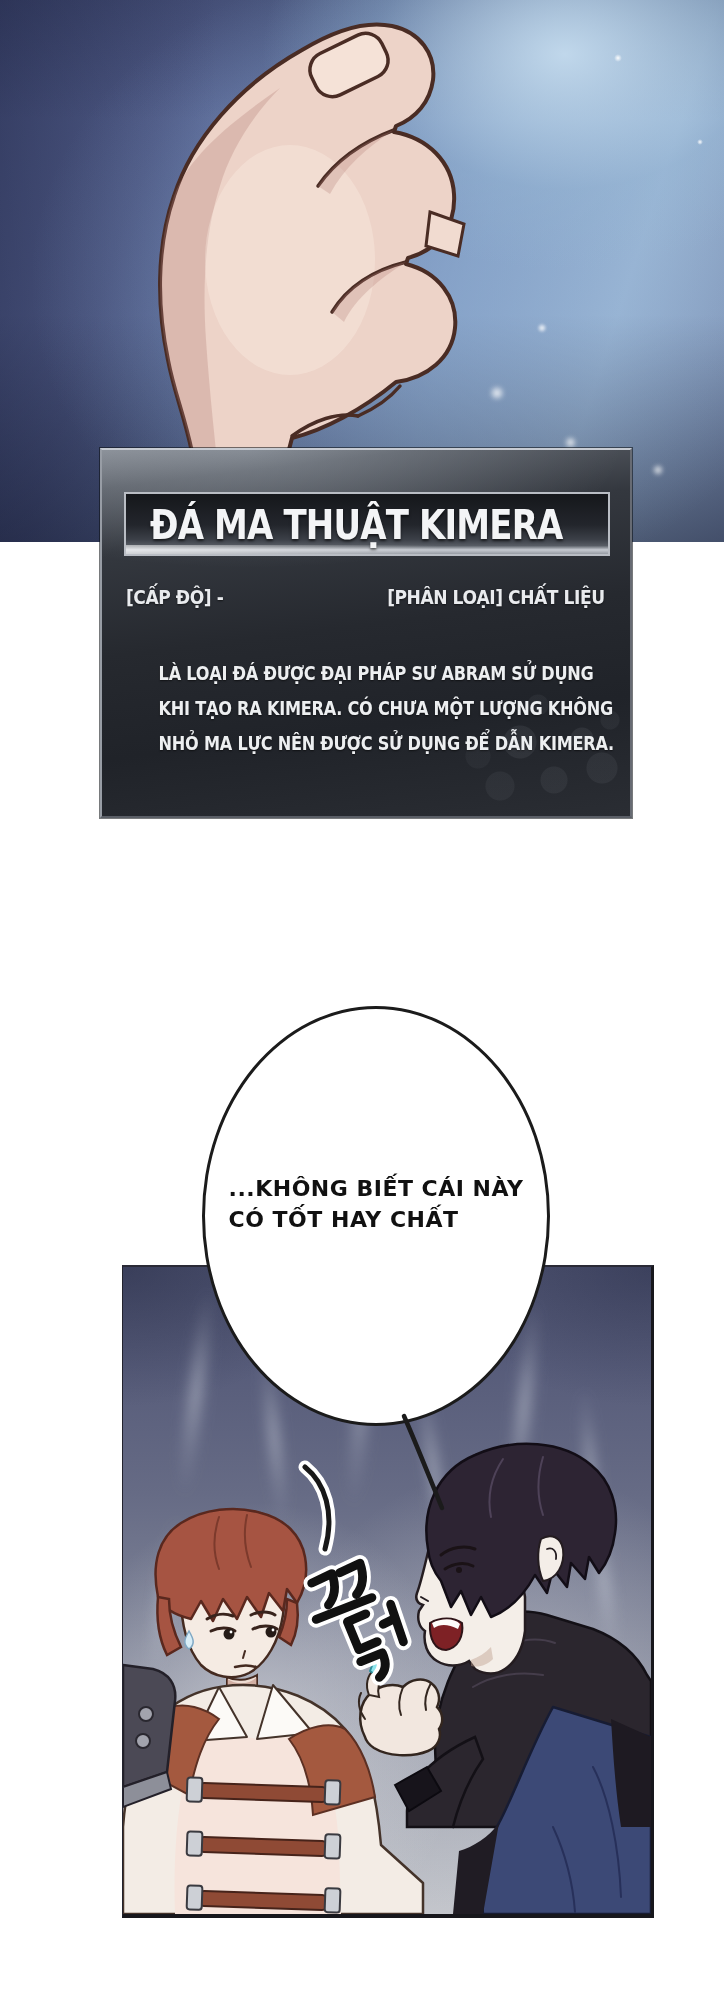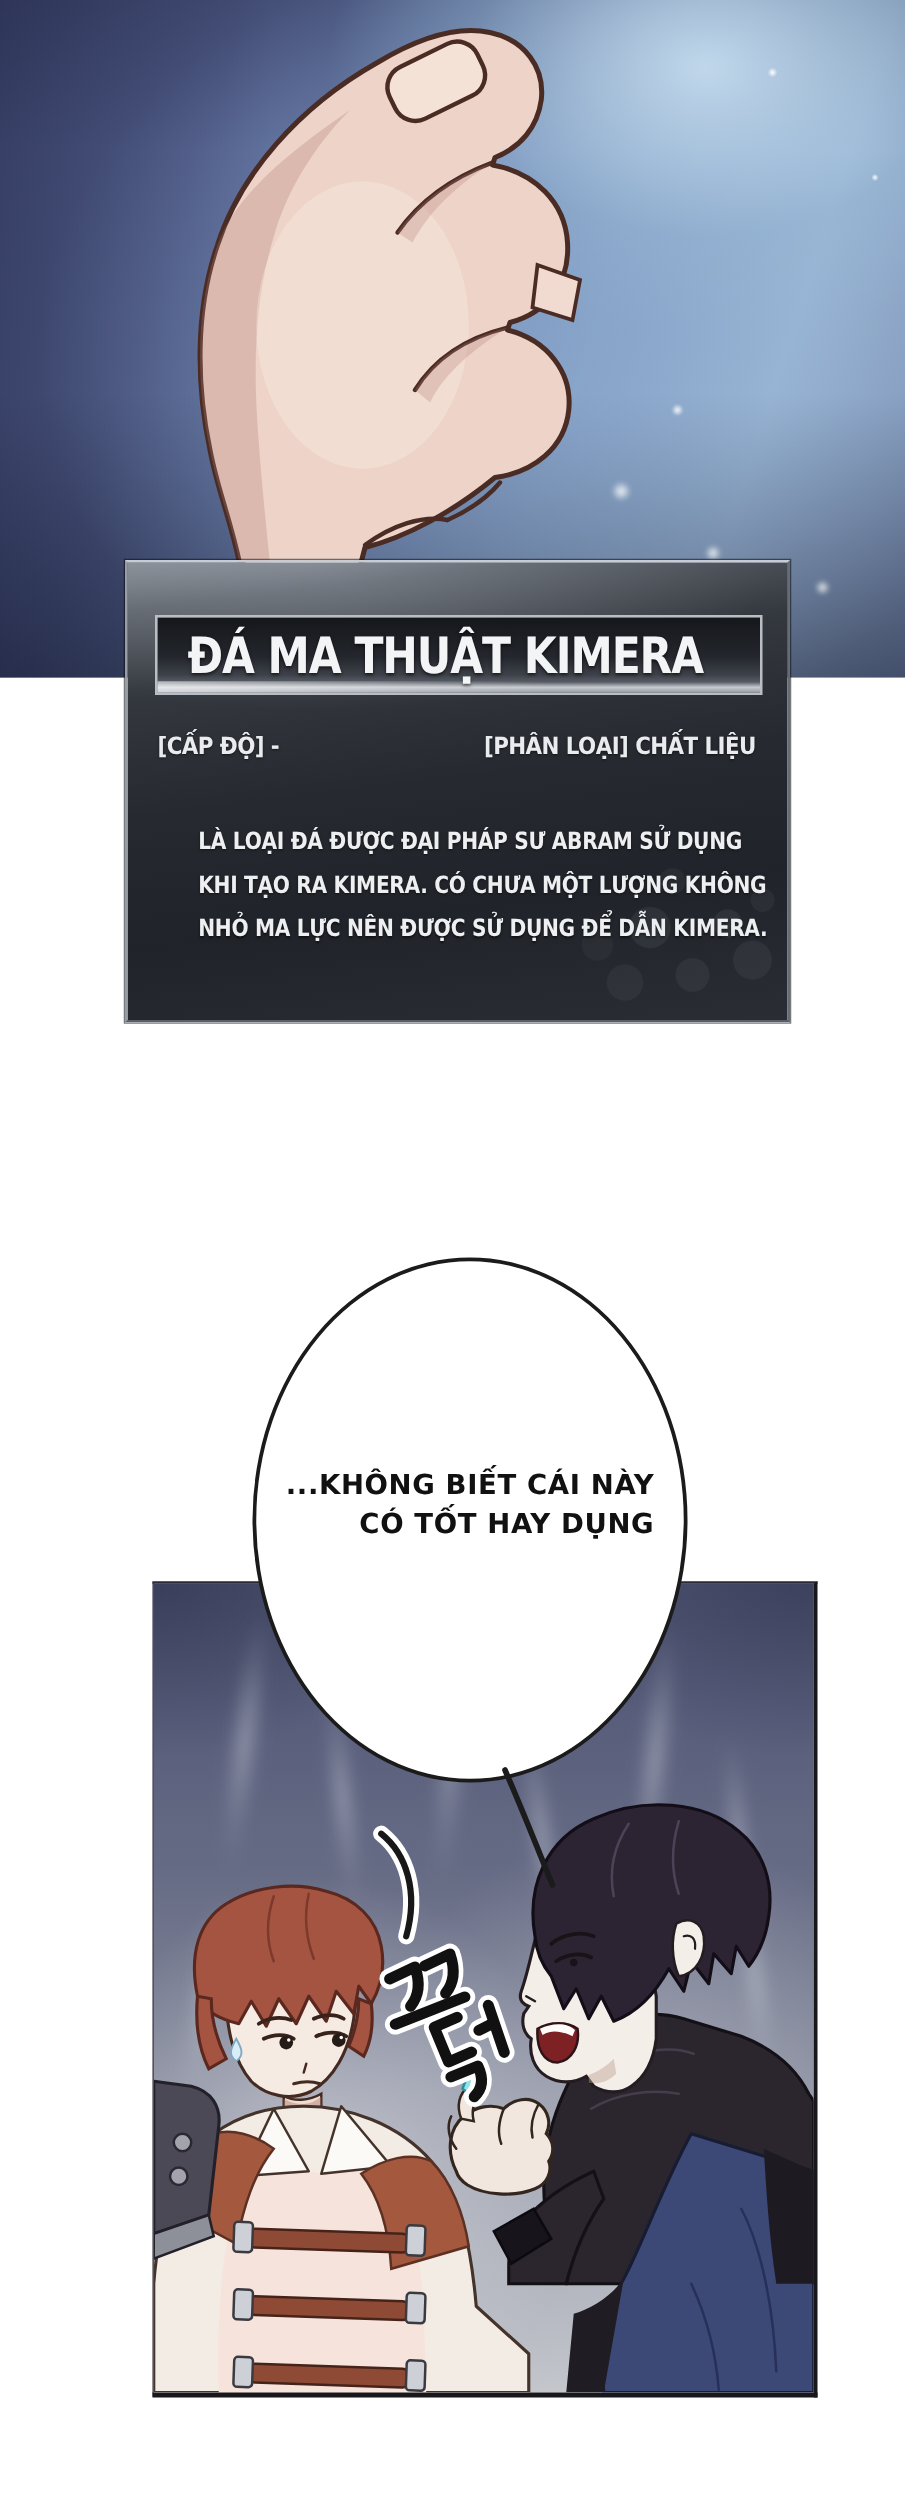--- a/index.html
+++ b/index.html
@@ -48,21 +48,21 @@
   #item-level{left:0;transform:scaleX(.9);transform-origin:left center;}
   #item-category{right:0;transform:scaleX(.9);transform-origin:right center;}
   #item-desc{position:absolute;left:20px;right:20px;top:206px;text-align:center;}
   .desc-line{font-size:19px;font-weight:bold;color:#edeff1;line-height:35px;white-space:nowrap;
     letter-spacing:-.3px;transform:scaleX(.85);transform-origin:center;text-shadow:0 1px 2px rgba(0,0,0,.55);}
 
   
   #speech-bubble{position:absolute;left:202px;top:1006px;width:348px;height:420px;z-index:3;
     background:#ffffff;border:3px solid #1b1b1b;border-radius:50%;box-sizing:border-box;
     display:flex;align-items:center;justify-content:center;}
-  #speech-text{text-align:right;transform:translateY(-12px);}
+  #speech-text{text-align:left;transform:translateY(-12px);}
   .bubble-line{font-size:22px;font-weight:bold;color:#111;line-height:31px;letter-spacing:.5px;white-space:nowrap;}
   #bubble-tail{position:absolute;left:380px;top:1400px;z-index:3;}
 
   
   #bottom-panel{position:absolute;left:122px;top:1265px;width:528px;height:647px;overflow:hidden;box-sizing:content-box;
     border-top:2px solid #2a2a36;border-right:3px solid #17171c;border-bottom:4px solid #17171c;border-left:1px solid #23232e;
     background:
       radial-gradient(300px 200px at 0% 0%, rgba(28,33,58,.40), rgba(28,33,58,0) 70%),
       radial-gradient(300px 200px at 100% 0%, rgba(28,33,58,.35), rgba(28,33,58,0) 70%),
       radial-gradient(280px 320px at 26% 72%, rgba(228,229,233,.55), rgba(228,229,233,0) 72%),
@@ -301,20 +301,20 @@
             <path d="M10 84 L52 78 C56 98 50 112 36 120"></path>
           </g>
         </g>
       </g>
     </svg>
   </div>
 
   <div id="speech-bubble">
     <div id="speech-text">
       <div class="bubble-line">...KHÔNG BIẾT CÁI NÀY</div>
-      <div class="bubble-line">CÓ TỐT HAY DỤNG</div>
+      <div class="bubble-line">CÓ TỐT HAY CHẤT</div>
     </div>
   </div>
   <svg id="bubble-tail" width="90" height="120" viewBox="0 0 90 120">
     <path d="M24 16 C38 48 48 74 62 108" fill="none" stroke="#1b1b1b" stroke-width="4.5" stroke-linecap="round"></path>
   </svg>
 
 </div>
 
 </body></html>

